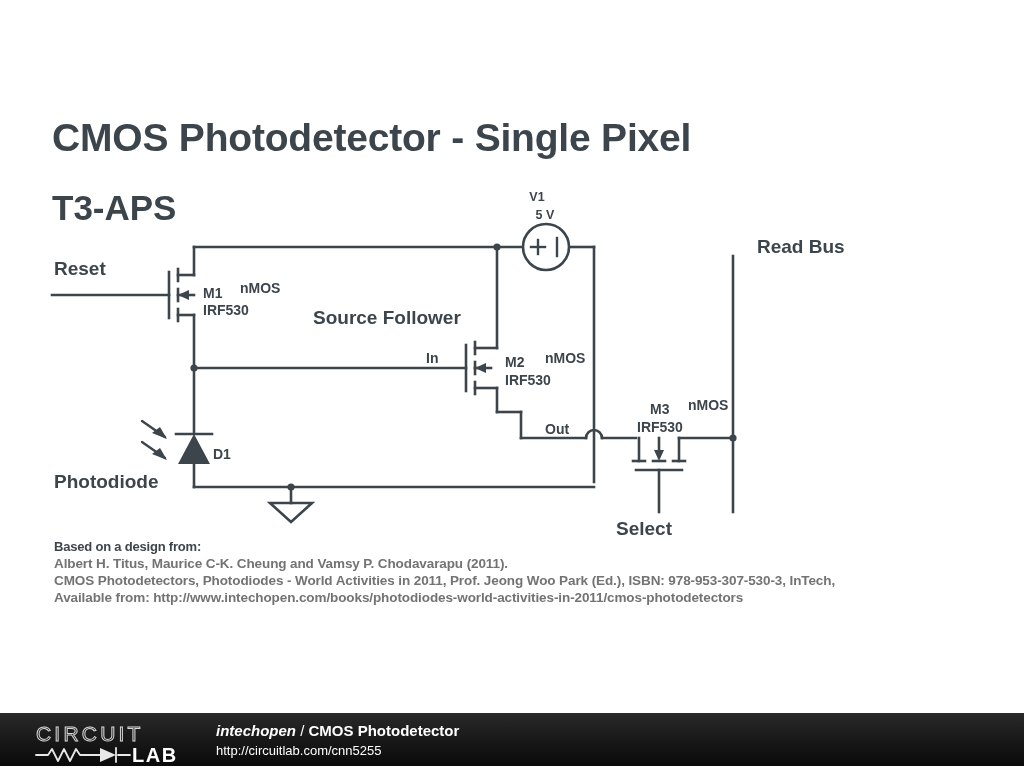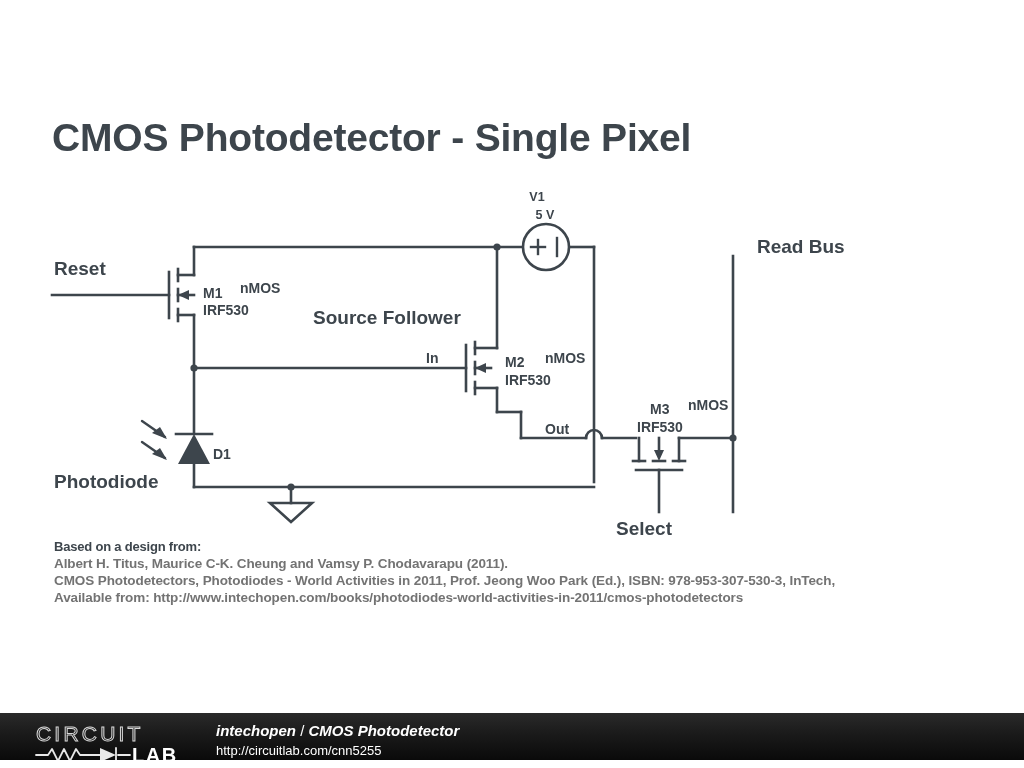--- a/index.html
+++ b/index.html
@@ -78,21 +78,21 @@
     letter-spacing: -0.1px;
     white-space: nowrap;
   }
 
   
   #footer {
     position: absolute;
     left: 0;
     top: 713px;
     width: 1024px;
-    height: 47px;
+    height: 53px;
     background: linear-gradient(to bottom, #2a2a2a 0%, #1b1b1b 42%, #0a0a0a 100%);
     overflow: hidden;
   }
   #footer-logo {
     position: absolute;
     left: 34px;
     top: 8px;
     width: 165px;
     height: 42px;
   }
@@ -107,39 +107,39 @@
   }
   .footer-line1 .user {
     font-style: italic;
     font-weight: bold;
   }
   .footer-line1 .sep {
     font-weight: normal;
   }
   .footer-line1 .proj {
     font-weight: bold;
-    font-style: italic;
   }
   .footer-line2 {
     top: 30px;
     font-size: 13px;
     font-weight: normal;
   }
 
   
   .lbl-big   { font-family: "Liberation Sans", sans-serif; font-size: 19px; font-weight: bold; fill: #3d454c; }
   .lbl-med   { font-family: "Liberation Sans", sans-serif; font-size: 14px; font-weight: bold; fill: #3d454c; }
   .lbl-small { font-family: "Liberation Sans", sans-serif; font-size: 12.5px; font-weight: bold; fill: #3d454c; }
 </style>
 </head>
 <body>
 
 <div id="slide">
 
   <div class="title-main">CMOS Photodetector - Single Pixel</div>
+  <div class="title-sub">T3-APS</div>
 
   <svg id="schematic" viewBox="0 0 1024 713" xmlns="http://www.w3.org/2000/svg">
 
     <g stroke="#3d454c" stroke-width="2.6" fill="none" stroke-linecap="square">
 
       <line x1="52" y1="295" x2="169" y2="295"></line>
 
       <line x1="169" y1="272" x2="169" y2="318"></line>
 
       <line x1="178" y1="269" x2="178" y2="281"></line>

